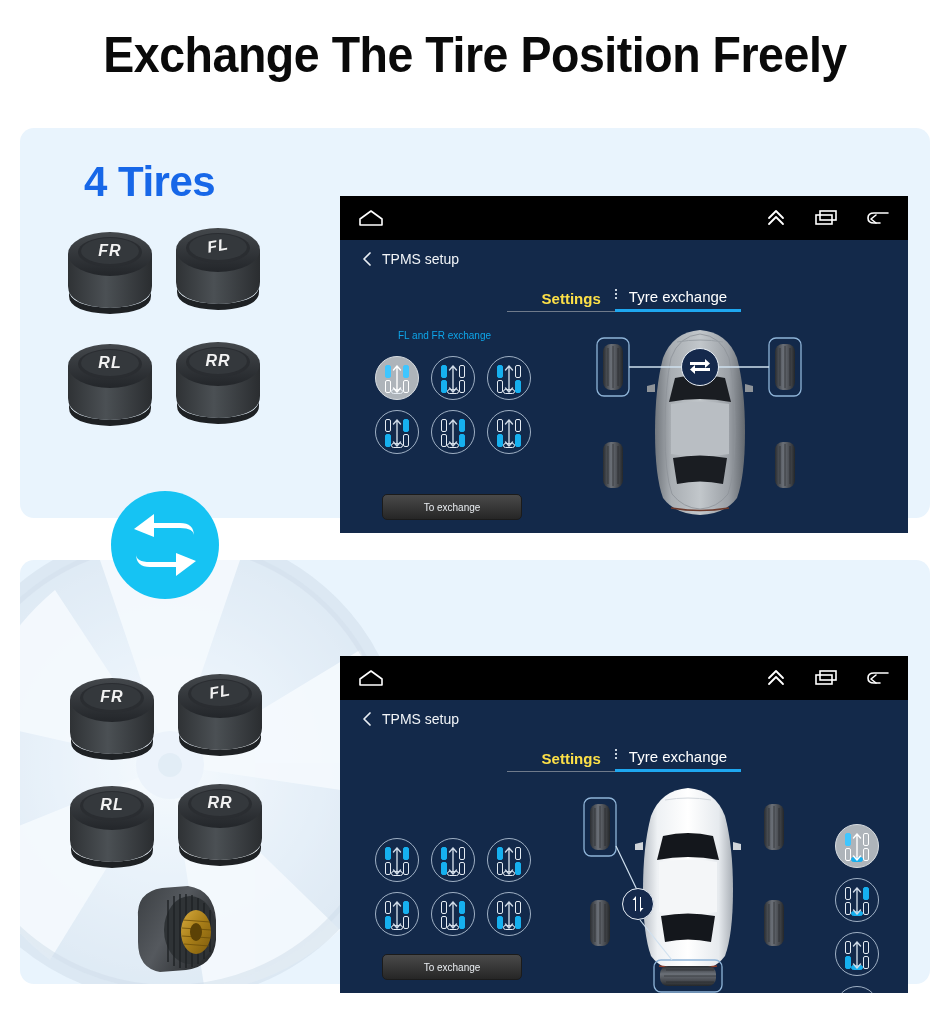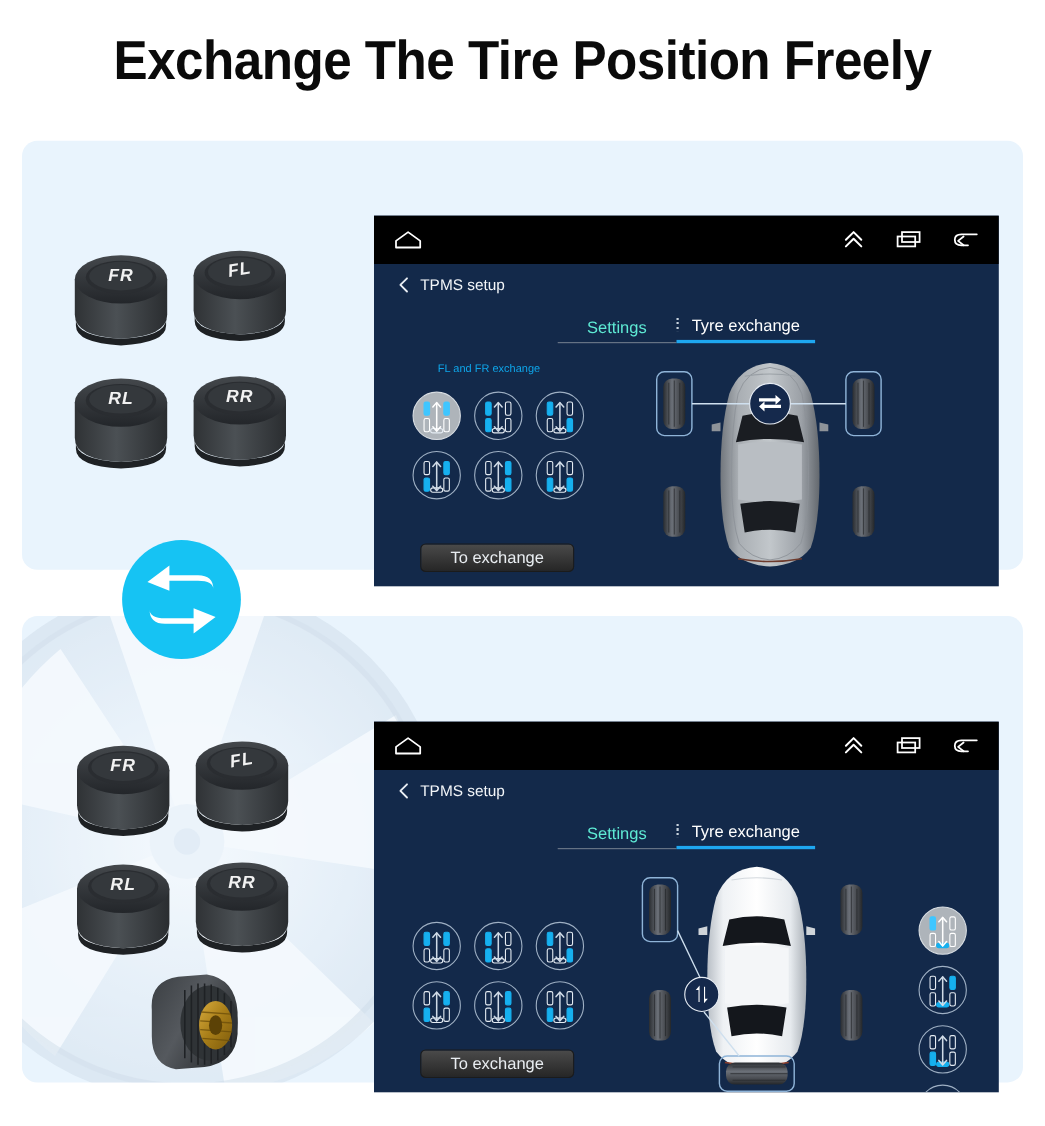--- a/index.html
+++ b/index.html
@@ -77,21 +77,21 @@
   .appbar-title { color: #f2f5f8; font-size: 14px; }
   .back-chevron { display:block; }
 
   .tabs {
     position: relative; height: 34px;
     display: flex; align-items: flex-end; justify-content: center; gap: 0;
   }
   .tab {
     position: relative; font-size: 15px; padding: 0 14px 5px 14px; line-height: 1;
   }
-  .tab.inactive { color: #5eead4; border-bottom: 1px solid #6f7a8b; min-width: 108px; text-align: center; }
+  .tab.inactive { color: #fde047; border-bottom: 1px solid #6f7a8b; min-width: 108px; text-align: right; font-weight: bold; }
   .tab.active { color: #ffffff; border-bottom: 3px solid #1ea7f0; min-width: 108px; text-align: center; }
   .tab-sep {
     position:absolute; left: 0px; bottom: 8px; width:2px; height: 12px;
     background: repeating-linear-gradient(#c8d2dd 0 2px, transparent 2px 4px);
   }
 
   .content { position: relative; }
 
   .section-label {
     position: absolute; color: #0ea5e9; font-size: 10px;
@@ -125,21 +125,21 @@
   .pat .spare.on { background: #16b0ef; border-color: #16b0ef; }
   .pat .arrow { position: absolute; left: 50%; transform: translateX(-50%); top: 8px; }
 
   
   .exchange-btn {
     position: absolute;
     width: 140px; height: 26px;
     border-radius: 5px;
     background: linear-gradient(#4a4a4a, #262626);
     border: 1px solid #1b1b1b;
-    color: #e9edf1; font-size: 15px;
+    color: #e9edf1; font-size: 10px;
     display: flex; align-items: center; justify-content: center; text-align: center;
   }
 
   
   .car-area { position: absolute; }
   .swap-dot {
     position: absolute; border-radius: 50%;
     background: #15294c; border: 1.6px solid #e8eef5;
     display:flex; align-items:center; justify-content:center;
   }
@@ -148,20 +148,21 @@
 </style>
 </head>
 <body>
 
 <div id="root">
 
   <div class="page-title">Exchange The Tire Position Freely</div>
 
   <div class="panel" id="panel-4">
 
+    <div class="tires-label" id="label-4" style="left:64px; top:30px;">4 Tires</div>
 
     <div class="sensor" style="left:42px; top:96px;">
       <svg width="96" height="92" viewBox="0 0 96 92">
         <defs>
           <linearGradient id="capSide4a" x1="0" y1="0" x2="1" y2="0">
             <stop offset="0" stop-color="#2f3235"></stop>
               <stop offset=".45" stop-color="#4b5054"></stop>
               <stop offset="1" stop-color="#2a2d30"></stop>
           </linearGradient>
           <linearGradient id="capTop4a" x1="0" y1="0" x2="0" y2="1">

